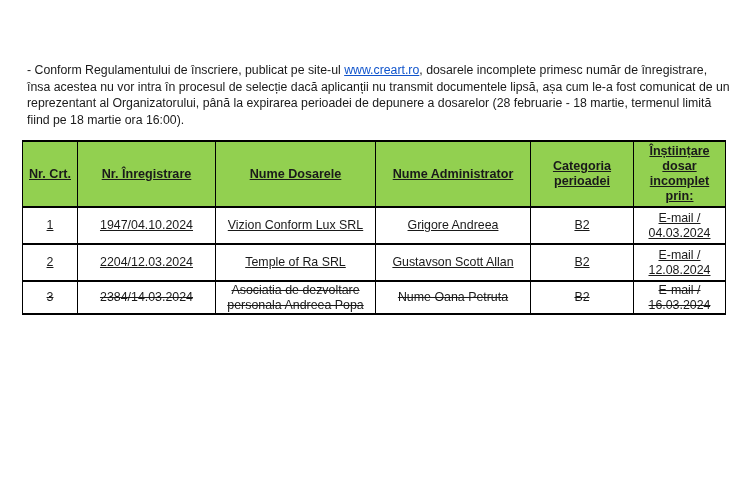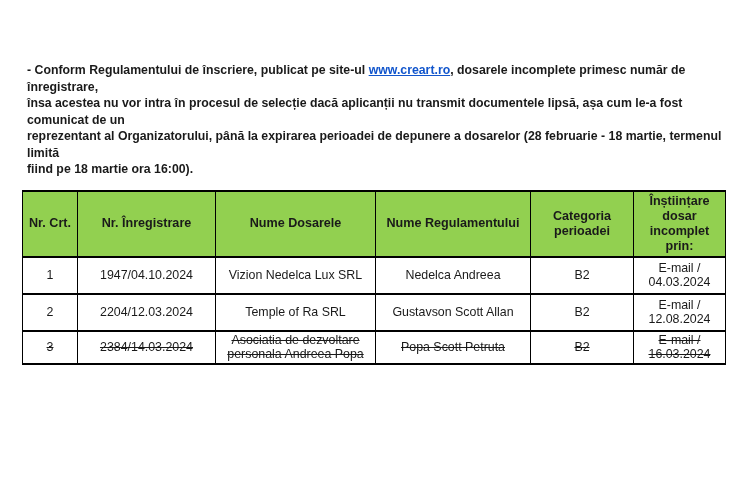--- a/index.html
+++ b/index.html
@@ -20,41 +20,41 @@
     box-sizing:border-box;
     width:750px;height:500px;
     padding:62px 7px 0 27px;
   }
   .para{
     font-size:12.3px;
     line-height:16.5px;
     white-space:pre-wrap;
     margin:0 0 7px 0;
     max-width:716px;
-    font-weight:bold;
   }
   .para a{
     color:var(--link);
     text-decoration:underline;
     cursor:pointer;
   }
   table.reg{
     border-collapse:collapse;
     table-layout:fixed;
     margin-left:-5px;
     margin-top:12px;
   }
   table.reg th, table.reg td{
     border:1px solid var(--border);
     border-top-width:2px;
     border-bottom-width:2px;
     text-align:center;
     vertical-align:middle;
     padding:1px 3px;
     overflow:hidden;
+    text-decoration:underline;
   }
   table.reg th{
     background:var(--green);
     font-weight:bold;
     font-size:12.6px;
     line-height:15px;
     height:62px;
   }
   table.reg td{
     font-size:12.4px;
@@ -83,46 +83,46 @@
       <col style="width:160px">
       <col style="width:155px">
       <col style="width:103px">
       <col style="width:92px">
     </colgroup>
     <thead>
       <tr>
         <th>Nr. Crt.</th>
         <th>Nr. Înregistrare</th>
         <th>Nume Dosarele</th>
-        <th>Nume Regulamentului</th>
+        <th>Nume Administrator</th>
         <th>Categoria perioadei</th>
         <th>Înștiințare dosar incomplet prin:</th>
       </tr>
     </thead>
     <tbody>
       <tr class="row-normal">
         <td>1</td>
         <td>1947/04.10.2024</td>
-        <td>Vizion Nedelca Lux SRL</td>
-        <td>Nedelca Andreea</td>
+        <td>Vizion Conform Lux SRL</td>
+        <td>Grigore Andreea</td>
         <td>B2</td>
         <td>E-mail / 04.03.2024</td>
       </tr>
       <tr class="row-normal">
         <td>2</td>
         <td>2204/12.03.2024</td>
         <td>Temple of Ra SRL</td>
         <td>Gustavson Scott Allan</td>
         <td>B2</td>
         <td>E-mail / 12.08.2024</td>
       </tr>
       <tr class="row-last struck">
         <td>3</td>
         <td>2384/14.03.2024</td>
         <td>Asociatia de dezvoltare personala Andreea Popa</td>
-        <td>Popa Scott Petruta</td>
+        <td>Nume Oana Petruta</td>
         <td>B2</td>
         <td>E-mail / 16.03.2024</td>
       </tr>
     </tbody>
   </table>
 
 </div>
 
 </body></html>

